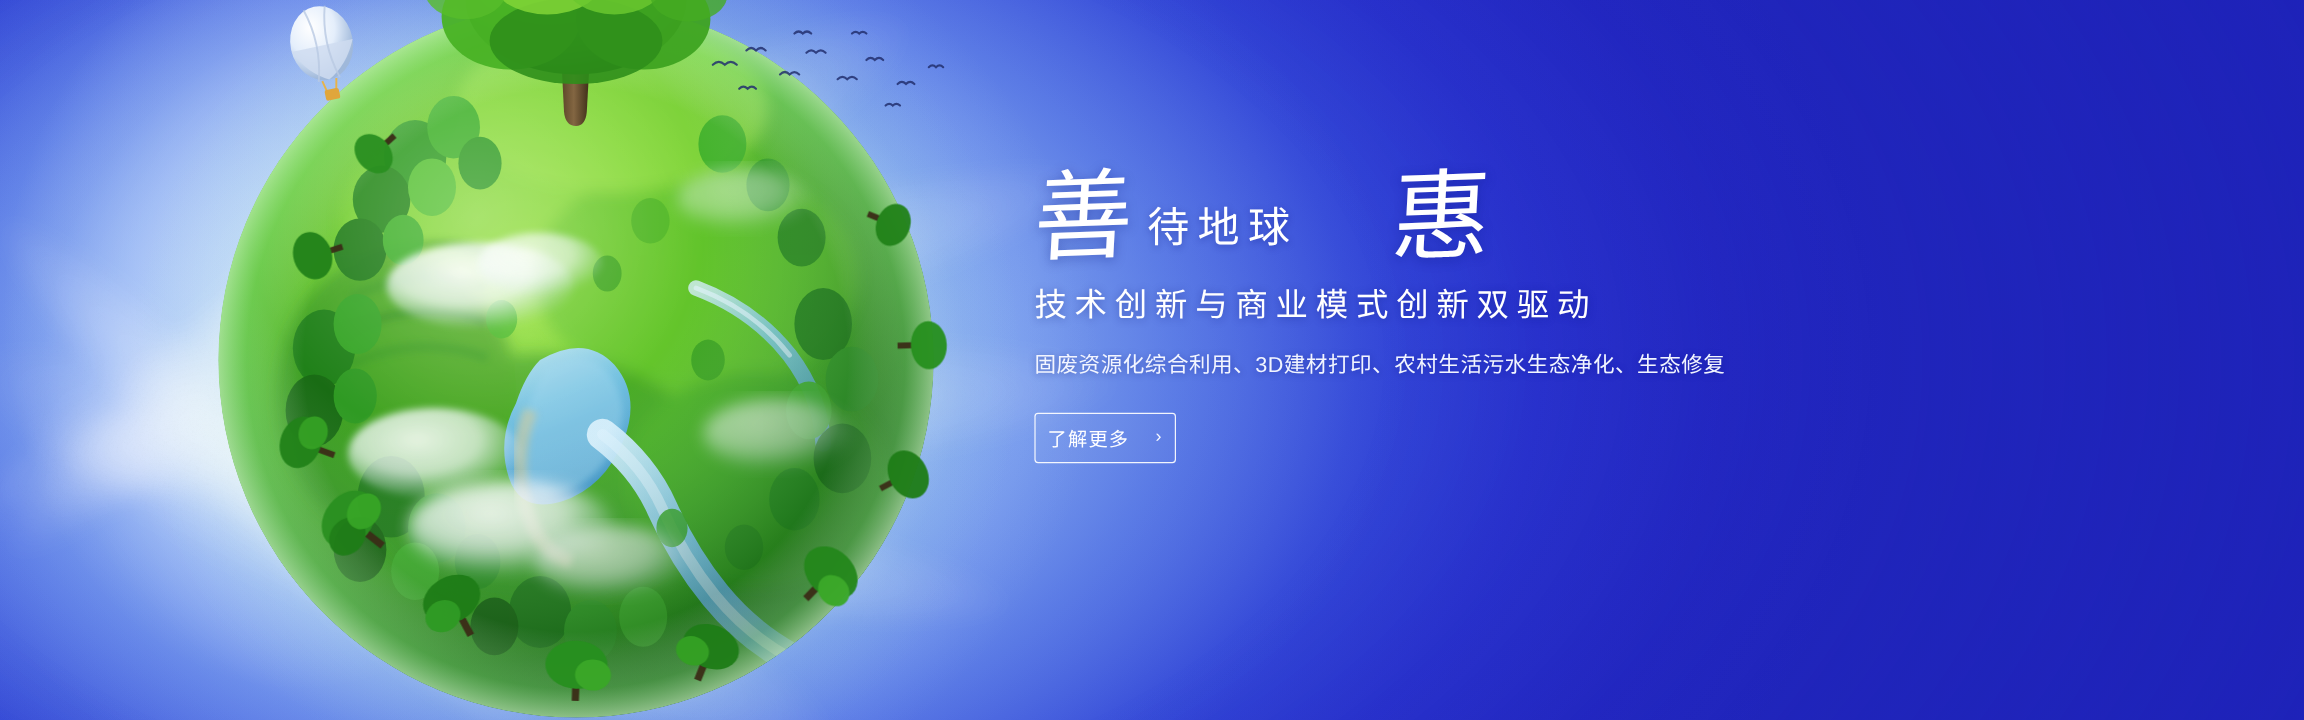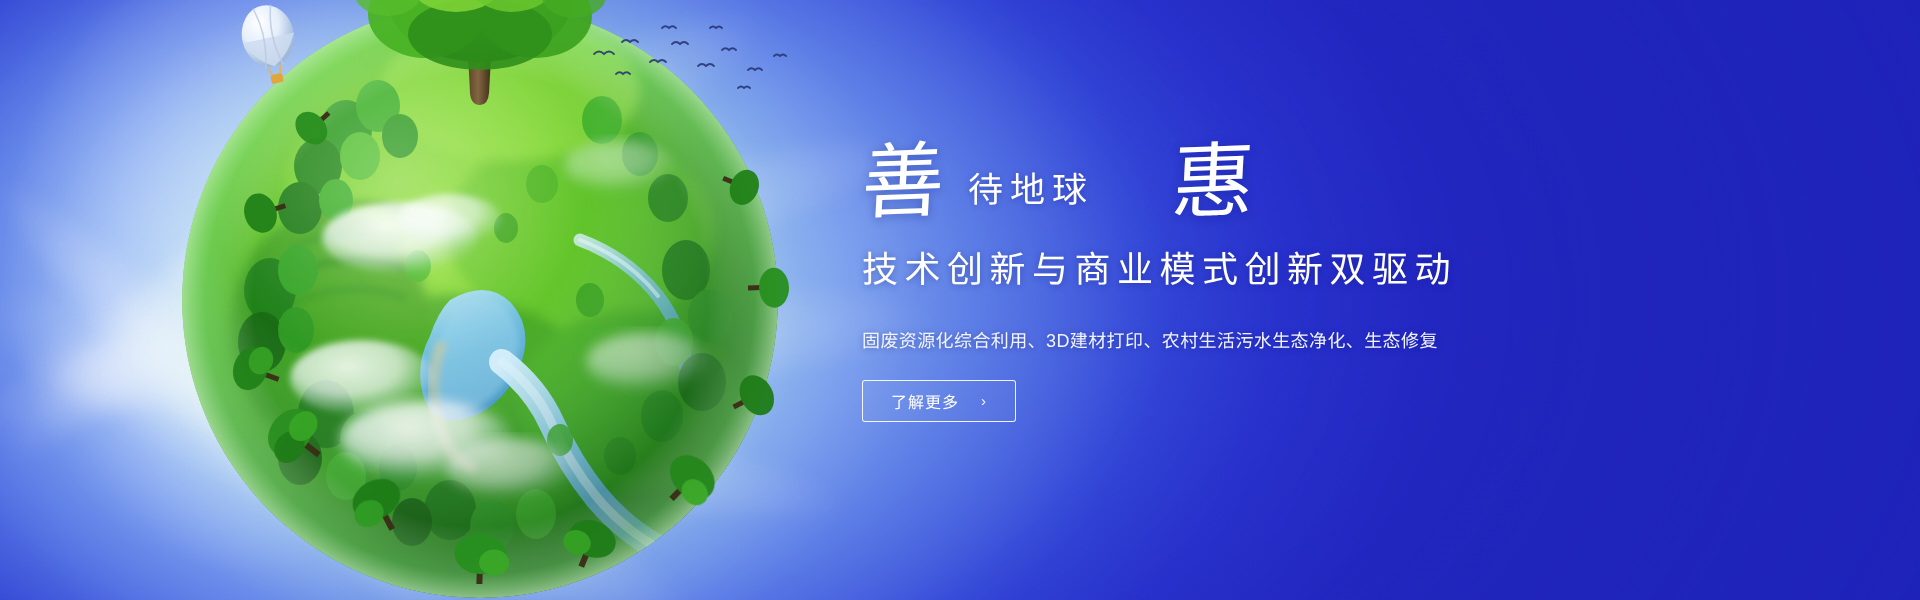--- a/index.html
+++ b/index.html
@@ -137,37 +137,37 @@
     transform: skewX(-5deg) rotate(-2deg);
     text-shadow: 0 2px 10px rgba(10,20,120,0.35);
   }
   .brush-2 { margin-left: 78px; }
   .kai {
     font-family: "DejaVu Serif", "Liberation Serif", serif;
     font-size: 35px;
     font-weight: 400;
     color: #ffffff;
     letter-spacing: 7px;
-    margin-left: 24px;
+    margin-left: 12px;
     padding-bottom: 10px;
     text-shadow: 0 1px 6px rgba(10,20,120,0.35);
   }
 
   .subtitle {
-    margin-top: 26px;
-    font-size: 36px;
+    margin-top: 16px;
+    font-size: 27px;
     line-height: 1.2;
     color: #ffffff;
     letter-spacing: 6.5px;
     white-space: nowrap;
     text-shadow: 0 1px 7px rgba(12,22,120,0.40);
   }
 
   .description {
-    margin-top: 38px;
+    margin-top: 22px;
     font-size: 18px;
     line-height: 1.4;
     color: #f2f5ff;
     letter-spacing: 0.4px;
     white-space: nowrap;
     text-shadow: 0 1px 6px rgba(12,22,120,0.40);
   }
 
   .cta {
     margin-top: 26px;
@@ -178,21 +178,21 @@
     width: 116px;
     height: 40px;
     border: 1px solid rgba(255,255,255,0.92);
     border-radius: 3px;
     background: rgba(255,255,255,0.035);
     color: #ffffff;
     font-size: 16px;
     letter-spacing: 1px;
     cursor: pointer;
     box-sizing: content-box;
-    padding: 0 18px;
+    padding: 0 0;
     text-decoration: none;
     user-select: none;
   }
   .cta .chev {
     font-size: 15px;
     line-height: 1;
     opacity: 0.95;
     transform: translateY(-1px);
   }
 </style>

